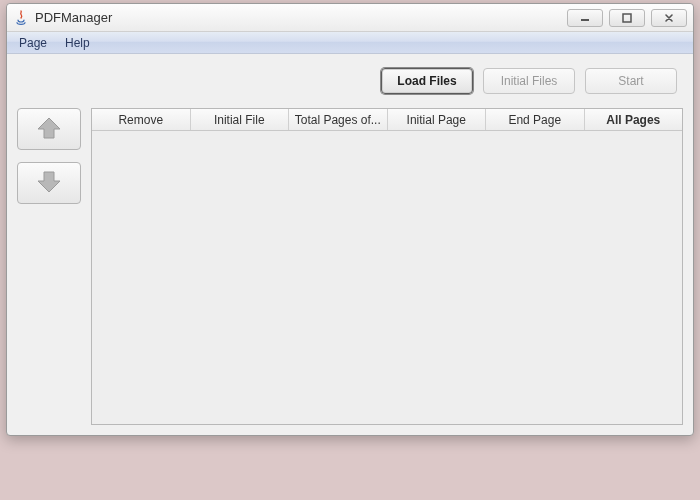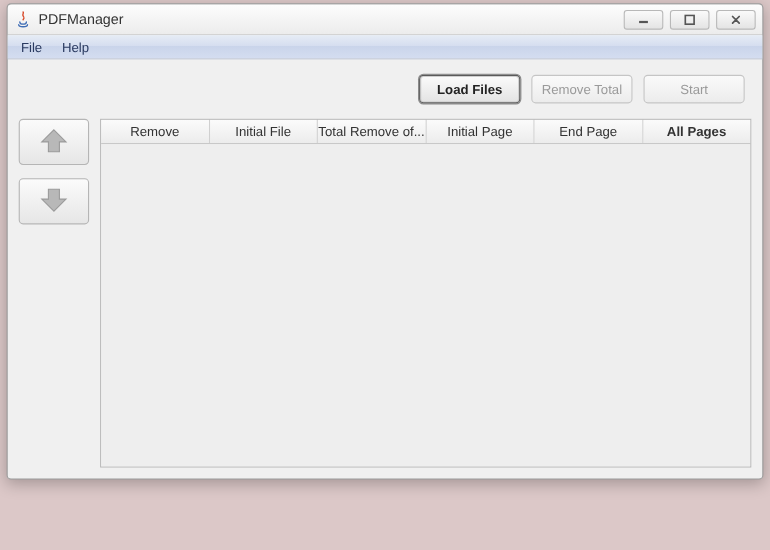--- a/index.html
+++ b/index.html
@@ -195,28 +195,28 @@
       </div>
       <div class="win-btn">
         <svg width="12" height="10" viewBox="0 0 12 10">
             <path d="M3 2l6 6M9 2l-6 6" stroke="#555" stroke-width="1.6" stroke-linecap="round"></path>
           </svg>
       </div>
     </div>
   </div>
 
   <div class="menubar">
-    <div class="menu-item">File</div>
+    <div class="menu-item">Page</div>
     <div class="menu-item">Help</div>
   </div>
 
   <div class="content">
     <div class="action-row">
       <button class="btn primary">Load Files</button>
-      <button class="btn" disabled="">Remove Total</button>
+      <button class="btn" disabled="">Initial Files</button>
       <button class="btn" disabled="">Start</button>
     </div>
 
     <div class="main-row">
       <div class="arrow-col">
         <div class="arrow-btn">
           <span>
             <svg width="30" height="26" viewBox="0 0 30 26">
               <path d="M15 3 L26 14 L20 14 L20 23 L10 23 L10 14 L4 14 Z" fill="#b8b8b8" stroke="#9a9a9a"></path>
             </svg>
@@ -228,21 +228,21 @@
               <path d="M15 23 L4 12 L10 12 L10 3 L20 3 L20 12 L26 12 Z" fill="#b8b8b8" stroke="#9a9a9a"></path>
             </svg>
           </span>
         </div>
       </div>
 
       <div class="table-wrap">
         <div class="thead">
           <div class="th">Remove</div>
           <div class="th">Initial File</div>
-          <div class="th">Total Remove of...</div>
+          <div class="th">Total Pages of...</div>
           <div class="th">Initial Page</div>
           <div class="th">End Page</div>
           <div class="th">All Pages</div>
         </div>
         <div class="tbody"></div>
       </div>
     </div>
   </div>
 </div>
 

